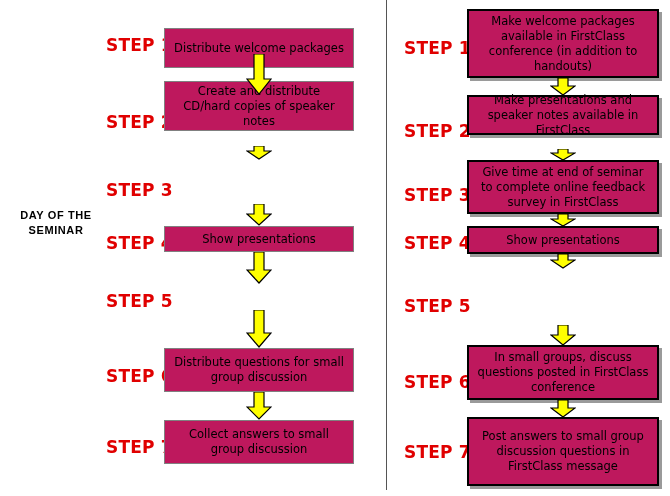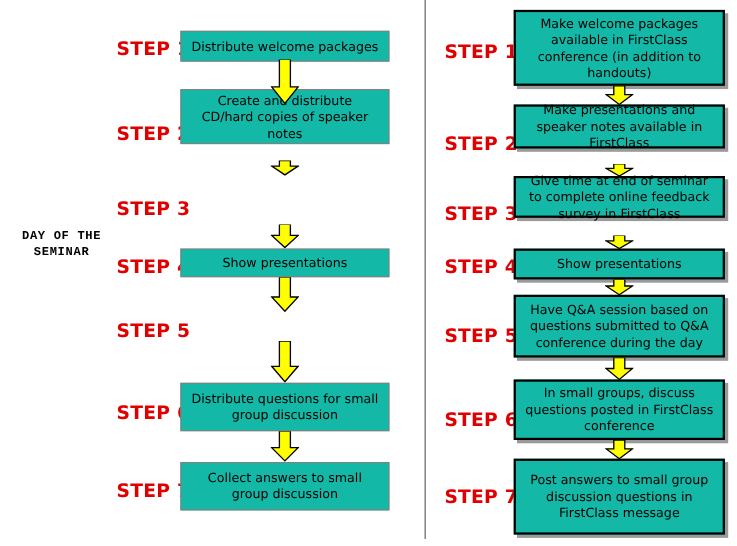--- a/index.html
+++ b/index.html
@@ -32,21 +32,21 @@
     background: #555555;
   }
 
   
   .side-label {
     position: absolute;
     left: 10px;
     top: 208px;
     width: 92px;
     text-align: center;
-    font-family: Liberation Mono, monospace;
+    font-family: Liberation Sans, sans-serif;
     font-size: 11px;
     font-weight: bold;
     color: #000000;
     line-height: 15px;
     letter-spacing: 0.6px;
   }
 
   
   .step-label {
     position: absolute;
@@ -57,21 +57,21 @@
     letter-spacing: 0.2px;
     white-space: nowrap;
   }
   .step-label.left  { left: 106px; }
   .step-label.right { left: 404px; }
 
   
   .box {
     position: absolute;
     box-sizing: border-box;
-    background: #14b8a6;
+    background: #be185d;
     display: flex;
     align-items: center;
     justify-content: center;
     text-align: center;
     font-family: "DejaVu Sans", sans-serif;
     font-size: 11.5px;
     color: #000000;
     line-height: 15px;
     padding: 2px 4px;
     white-space: pre-line;
@@ -106,21 +106,21 @@
 SEMINAR</div>
 
   <div class="step-label left" style="top:35px">STEP 1</div>
   <div class="step-label left" style="top:112px">STEP 2</div>
   <div class="step-label left" style="top:180px">STEP 3</div>
   <div class="step-label left" style="top:233px">STEP 4</div>
   <div class="step-label left" style="top:291px">STEP 5</div>
   <div class="step-label left" style="top:366px">STEP 6</div>
   <div class="step-label left" style="top:437px">STEP 7</div>
 
-  <div class="box left" style="top:28px;  height:28px">Distribute welcome packages</div>
+  <div class="box left" style="top:28px;  height:40px">Distribute welcome packages</div>
   <div class="box left" style="top:81px;  height:50px">Create and distribute
 CD/hard copies of speaker
 notes</div>
   <div class="box left" style="top:226px; height:26px">Show presentations</div>
   <div class="box left" style="top:348px; height:44px">Distribute questions for small
 group discussion</div>
   <div class="box left" style="top:420px; height:44px">Collect answers to small
 group discussion</div>
 
   <div class="arrow" style="left:246px; top:54px">
@@ -167,27 +167,24 @@
   <div class="step-label right" style="top:372px">STEP 6</div>
   <div class="step-label right" style="top:442px">STEP 7</div>
 
   <div class="box right" style="top:9px;   height:69px">Make welcome packages
 available in FirstClass
 conference (in addition to
 handouts)</div>
   <div class="box right" style="top:95px;  height:40px">Make presentations and
 speaker notes available in
 FirstClass</div>
-  <div class="box right" style="top:160px; height:38px">Give time at end of seminar
+  <div class="box right" style="top:160px; height:54px">Give time at end of seminar
 to complete online feedback
 survey in FirstClass</div>
   <div class="box right" style="top:226px; height:28px">Show presentations</div>
-  <div class="box right" style="top:268px; height:57px">Have Q&amp;A session based on
-questions submitted to Q&amp;A
-conference during the day</div>
   <div class="box right" style="top:345px; height:55px">In small groups, discuss
 questions posted in FirstClass
 conference</div>
   <div class="box right" style="top:417px; height:69px">Post answers to small group
 discussion questions in
 FirstClass message</div>
 
   <div class="arrow" style="left:550px; top:78px">
     <svg width="26" height="18" viewBox="0 0 26 18">
       <polygon points="8,0 18,0 18,8 25,8 13,17 1,8 8,8" fill="#ffff00" stroke="#000000" stroke-width="1.2" stroke-linejoin="miter"></polygon>

